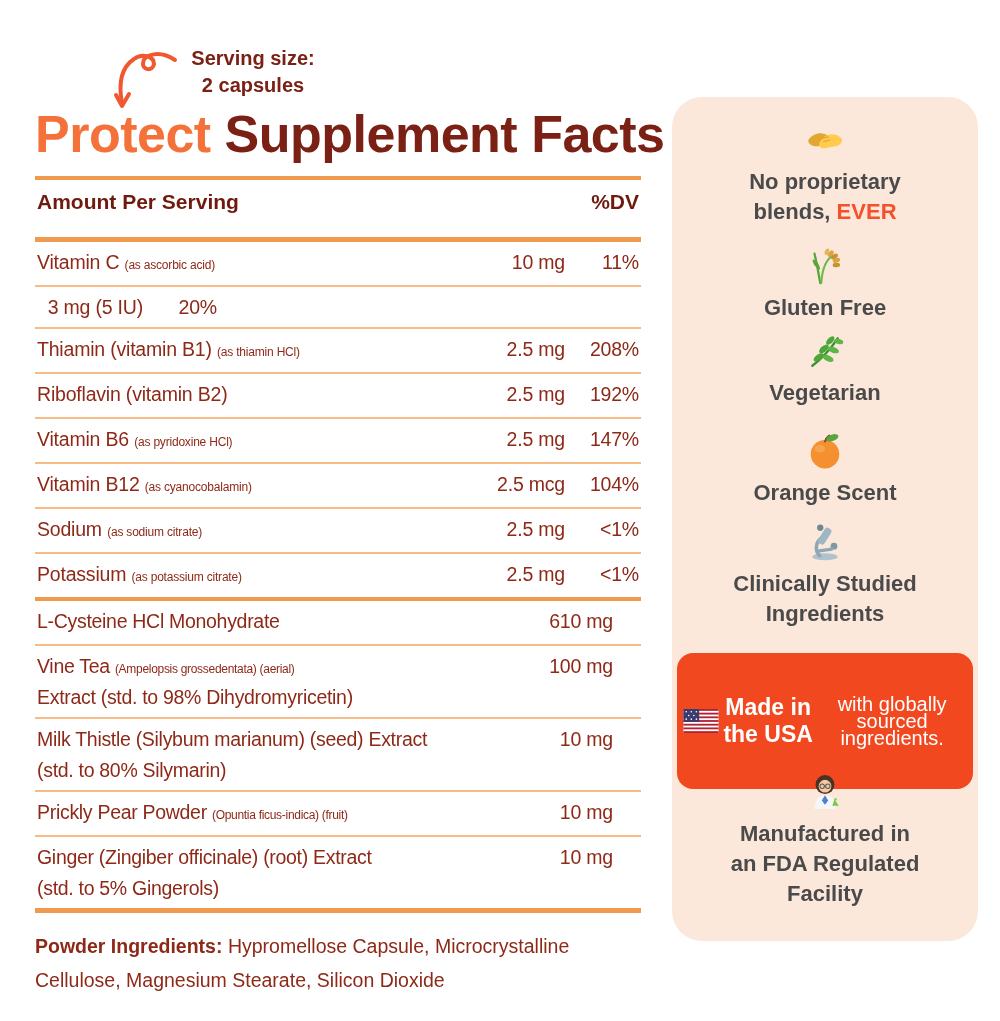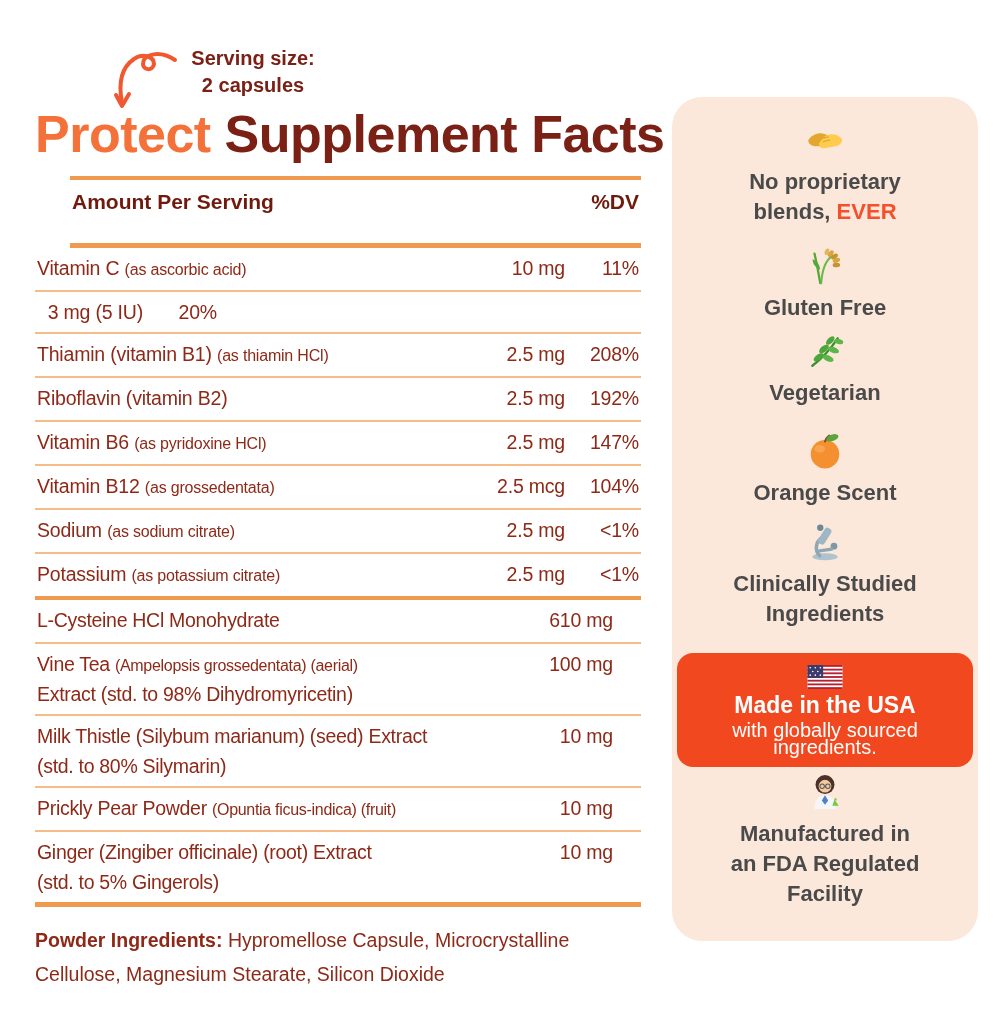--- a/index.html
+++ b/index.html
@@ -20,25 +20,25 @@
   .serving-arrow{position:absolute;left:112px;top:48px;width:70px;height:70px;}
   .title{position:absolute;left:35px;top:104px;width:640px;font-size:52px;font-weight:bold;
          letter-spacing:-0.5px;color:var(--deep-red,#7B2014);white-space:nowrap;}
   .title .accent{color:var(--accent-orange,#F4713A);}
 
   
   .facts{position:absolute;left:35px;top:176px;width:606px;color:var(--row-red,#8E2918);}
   .thead{display:flex;justify-content:space-between;align-items:center;
          border-top:4px solid var(--line-strong,#EF9A4F);
          border-bottom:5px solid var(--line-strong,#EF9A4F);
-         padding:9px 2px 28px;font-size:21px;font-weight:bold;color:#701A0E;line-height:26px;margin-left:35px;}
+         padding:9px 2px 22px;font-size:21px;font-weight:bold;color:#701A0E;line-height:26px;}
   .row{display:flex;align-items:flex-start;padding:6px 2px;line-height:28px;
        border-bottom:2px solid var(--line-light,#F6BC88);font-size:19.5px;letter-spacing:-0.2px;}
   .row .nm{flex:1;padding-right:4px;}
-  .row .d{font-size:16px;margin-top:44px;}
+  .row .d{font-size:12px;margin-top:44px;}
   .row .l2{display:block;}
   .row .amt{width:106px;text-align:right;white-space:nowrap;}
   .row .dv{width:74px;text-align:right;white-space:nowrap;}
   .row.end1{border-bottom:4px solid var(--line-strong,#EF9A4F);}
   .row.end2{border-bottom:5px solid var(--line-strong,#EF9A4F);}
   .row2 .dv{width:26px;}
   .row2 .nm{letter-spacing:-0.3px;}
   .other{margin-top:16px;font-size:19.5px;line-height:34px;color:var(--row-red,#8E2918);
          padding-right:10px;}
 
@@ -50,23 +50,23 @@
   .badge .ic{width:38px;height:38px;display:flex;align-items:center;justify-content:center;}
   .badge .ic svg{width:38px;height:38px;}
   .badge .bl{font-size:22px;font-weight:bold;line-height:30px;color:var(--sidebar-text,#4A4A4A);}
   .badge .ever{color:var(--ever-orange,#F4502B);}
   .b1{top:24px;} .b1 .bl{width:206px;}
   .b2{top:150px;}
   .b3{top:235px;justify-content:center;}
   .b4{top:335px;}
   .b5{top:426px;} .b5 .bl{width:230px;}
   .b7{top:676px;} .b7 .bl{width:200px;}
-  .usa-box{position:absolute;left:5px;right:5px;top:556px;height:114px;
+  .usa-box{position:absolute;left:5px;right:5px;top:556px;height:136px;
            background:var(--usa-box,#F1481F);border-radius:16px;
-           display:flex;flex-direction:column;align-items:center;justify-content:center;
+           display:flex;align-items:center;justify-content:center;
            gap:3px;text-align:center;padding:16px 6px;}
   .usa-box .ic{width:36px;height:24px;}
   .usa-box .ic svg{width:36px;height:24px;display:block;}
   .usa-title{color:var(--white,#fff);font-size:23px;font-weight:bold;line-height:27px;}
   .usa-sub{color:var(--white,#fff);font-size:20px;line-height:17px;}
 </style>
 </head>
 <body>
 
 <div class="page">
@@ -105,21 +105,21 @@
       <span class="nm"><span>Riboflavin (vitamin B2)</span> <span class="d"></span></span>
       <span class="amt">2.5 mg</span>
       <span class="dv">192%</span>
     </div>
     <div class="row">
       <span class="nm"><span>Vitamin B6</span> <span class="d">(as pyridoxine HCl)</span></span>
       <span class="amt">2.5 mg</span>
       <span class="dv">147%</span>
     </div>
     <div class="row">
-      <span class="nm"><span>Vitamin B12</span> <span class="d">(as grossedentata)</span></span>
+      <span class="nm"><span>Vitamin B12</span> <span class="d">(as cyanocobalamin)</span></span>
       <span class="amt">2.5 mcg</span>
       <span class="dv">104%</span>
     </div>
     <div class="row">
       <span class="nm"><span>Sodium</span> <span class="d">(as sodium citrate)</span></span>
       <span class="amt">2.5 mg</span>
       <span class="dv">&lt;1%</span>
     </div>
     <div class="row end1">
       <span class="nm"><span>Potassium</span> <span class="d">(as potassium citrate)</span></span>

